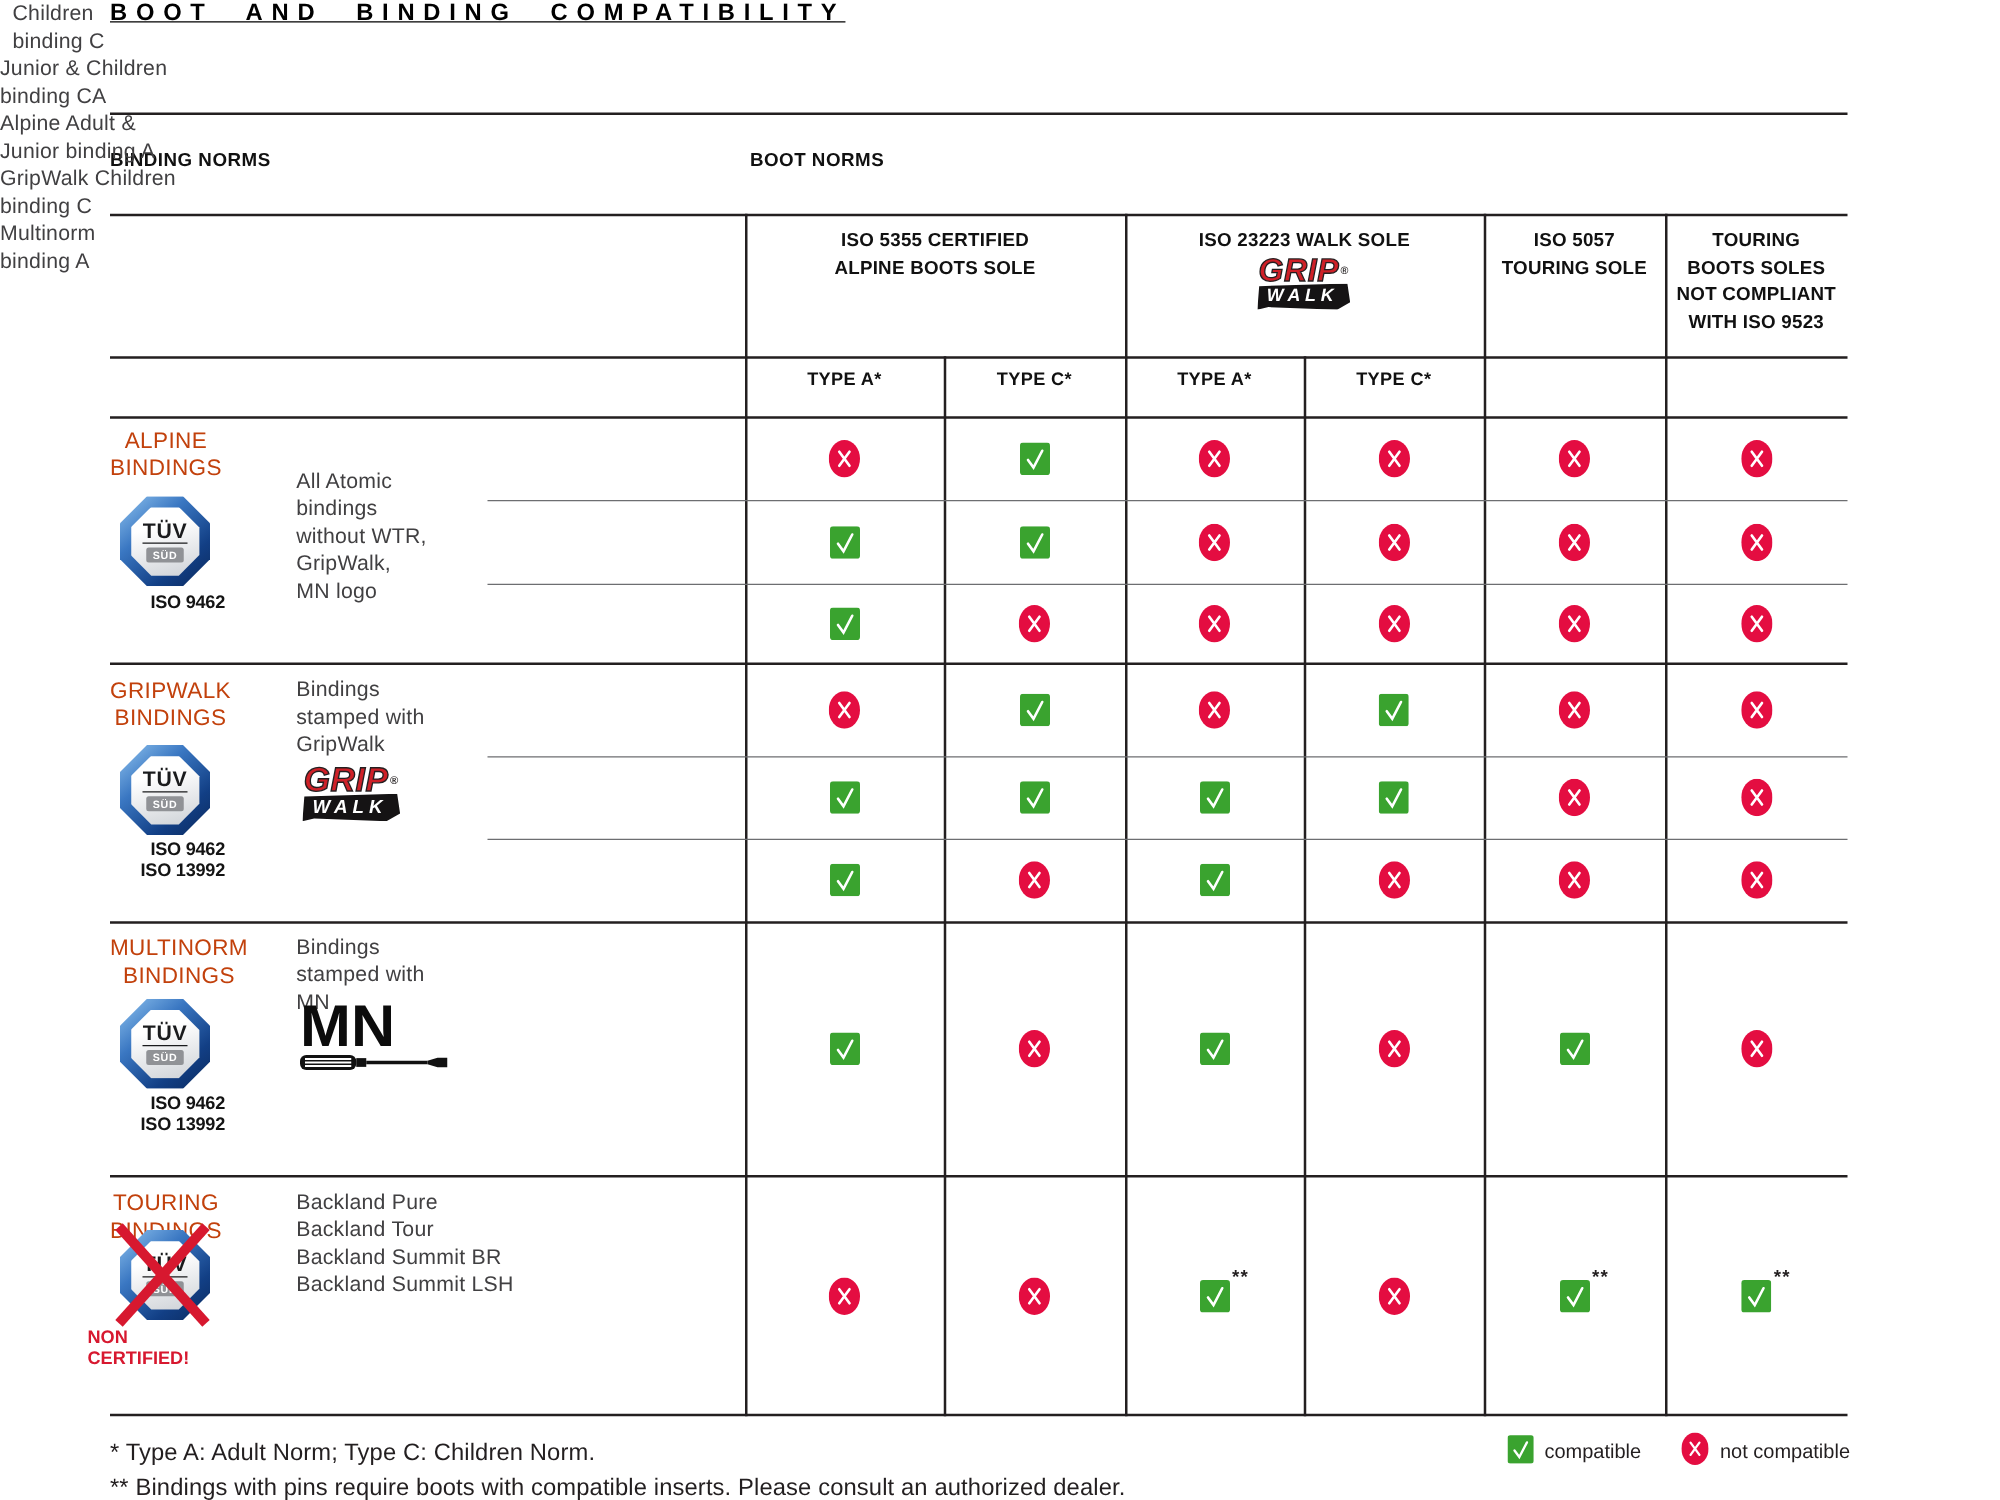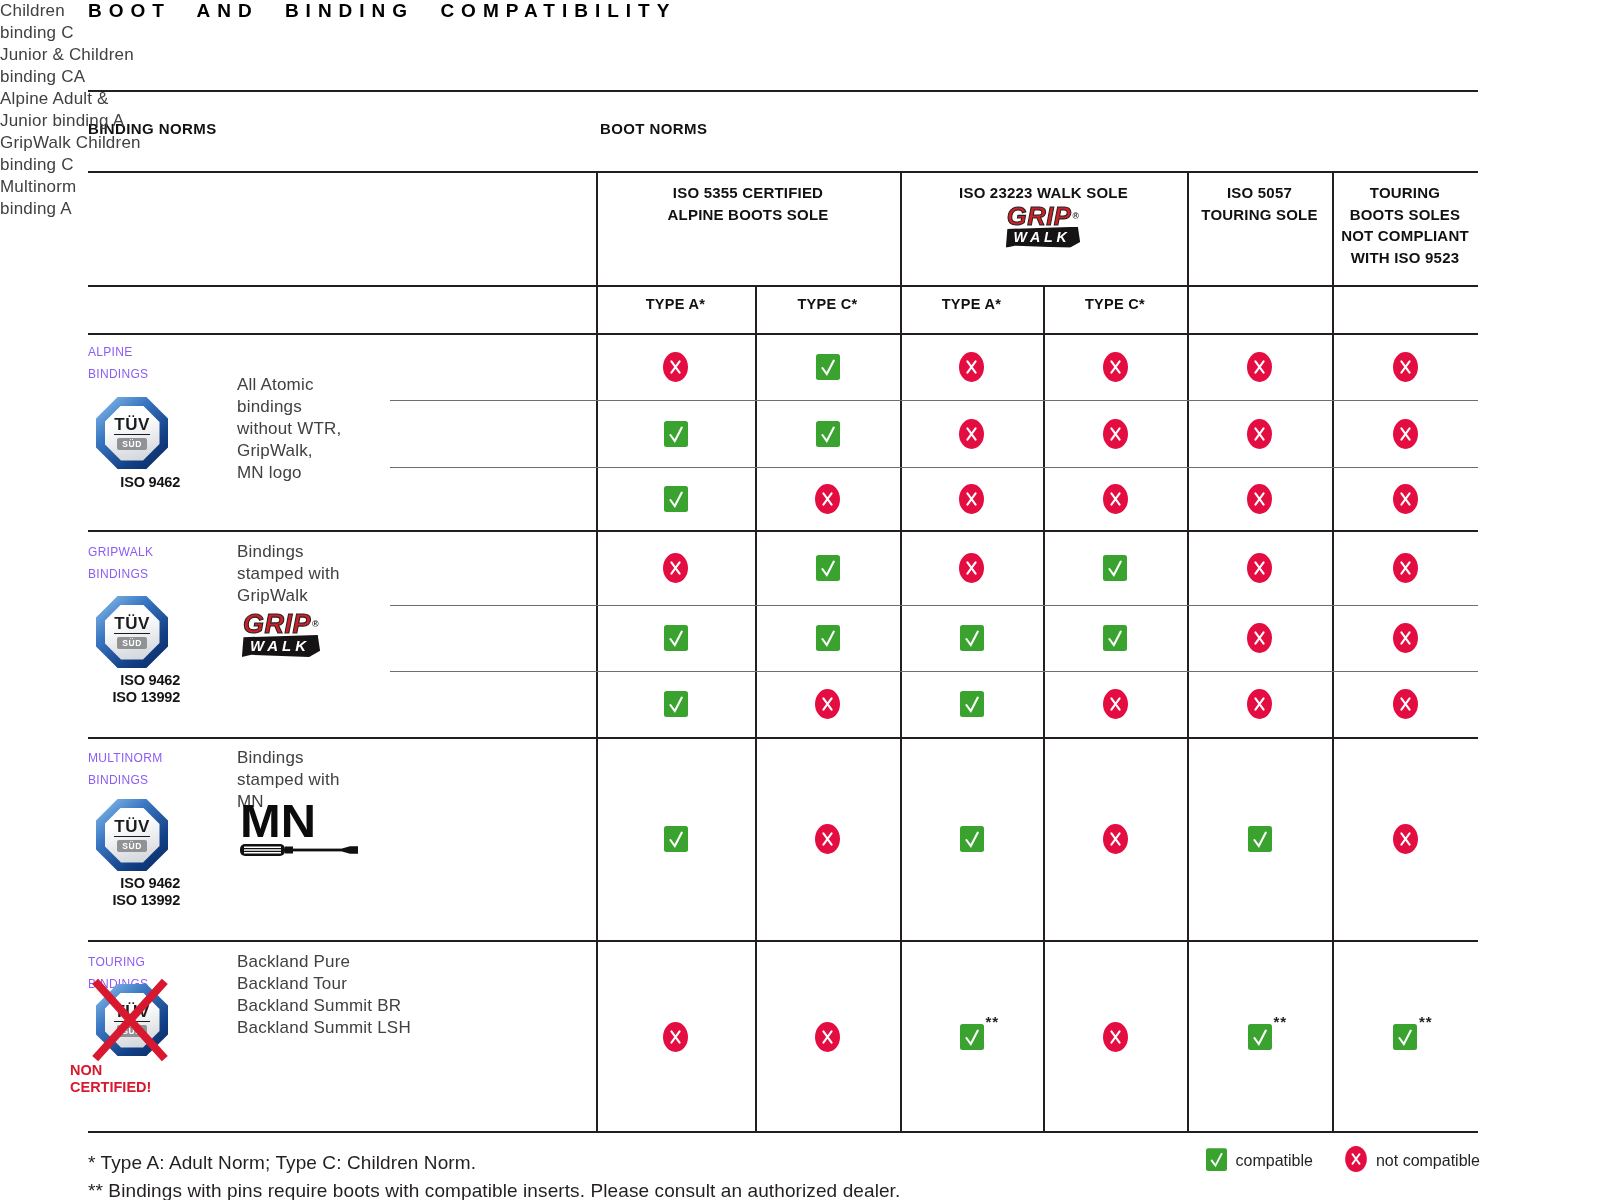--- a/index.html
+++ b/index.html
@@ -5,21 +5,21 @@
   html,body{margin:0;padding:0;background:#fff;}
   #page{position:relative;width:1600px;height:1200px;background:#ffffff;
         font-family:"Liberation Sans",sans-serif;color:#231f20;overflow:hidden;}
   .abs{position:absolute;}
   .pre{white-space:pre-line;}
   .page-title{font-size:19px;font-weight:700;letter-spacing:7px;word-spacing:14px;color:#000;}
   .norms-heading{font-size:15px;font-weight:700;letter-spacing:0.4px;color:#111;}
   .colgroup-label{font-size:15px;font-weight:700;line-height:21.5px;text-align:center;color:#111;letter-spacing:0.2px;}
   .type-label{font-size:14.5px;font-weight:700;text-align:center;color:#111;letter-spacing:0.3px;}
   .body-label{font-size:17px;color:#414042;line-height:22px;letter-spacing:0.2px;}
-  .group-name{font-size:12px;color:#8b5cf6;line-height:22px;letter-spacing:0.3px;}
+  .group-name{font-size:18px;color:#c2410c;line-height:22px;letter-spacing:0.3px;text-align:center;}
   .iso-label{font-size:14.5px;font-weight:700;color:#141414;text-align:right;line-height:17px;letter-spacing:-0.2px;}
   .noncert-label{font-size:14.5px;font-weight:700;line-height:17px;}
   .footnote{font-size:19px;color:#231f20;letter-spacing:0.1px;}
   .legend{display:flex;align-items:center;gap:9px;font-size:16px;color:#231f20;}
   .legend .gap{width:14px;}
   .rule{position:absolute;background:#231f20;}
   .sep{position:absolute;background:#6d6e71;}
   .vline{position:absolute;background:#231f20;}
   .mark{position:absolute;}
   .mk-stars{position:absolute;left:100%;top:-11px;margin-left:2px;font-weight:700;font-size:15px;
@@ -52,21 +52,21 @@
   
   .mn{position:absolute;display:flex;flex-direction:column;align-items:flex-start;}
   .mn-text{font-size:47px;font-weight:700;letter-spacing:0px;line-height:42px;color:#0c0c0c;
      transform:scaleX(1.04);transform-origin:left;}
 </style>
 </head>
 <body>
 
 <div id="page">
 
-  <div class="abs page-title" style="left:88px;top:0px;">BOOT AND BINDING COMPATIBILITY</div>
+  <div class="abs page-title" style="left:88px;top:0px;text-decoration:underline;">BOOT AND BINDING COMPATIBILITY</div>
 
   <div class="abs norms-heading" style="left:88px;top:120px;">BINDING NORMS</div>
   <div class="abs norms-heading" style="left:600px;top:120px;">BOOT NORMS</div>
 
   <div class="abs colgroup-label pre" style="left:596px;top:182px;width:304px;">ISO 5355 CERTIFIED
 ALPINE BOOTS SOLE</div>
   <div class="abs colgroup-label pre" style="left:900px;top:182px;width:287px;">ISO 23223 WALK SOLE</div>
   <div class="abs colgroup-label pre" style="left:1187px;top:182px;width:145px;">ISO 5057
 TOURING SOLE</div>
   <div class="abs colgroup-label pre" style="left:1332px;top:182px;width:146px;">TOURING
@@ -197,21 +197,21 @@
       <div class="vline" style="left: 596px; top: 171px; width: 1.5px; height: 962px;"></div>
       <div class="vline" style="left: 900px; top: 171px; width: 1.5px; height: 962px;"></div>
       <div class="vline" style="left: 1187px; top: 171px; width: 1.5px; height: 962px;"></div>
       <div class="vline" style="left: 1332px; top: 171px; width: 1.5px; height: 962px;"></div>
       <div class="vline" style="left: 755px; top: 285px; width: 1.5px; height: 848px;"></div>
       <div class="vline" style="left: 1043px; top: 285px; width: 1.5px; height: 848px;"></div>
       <div class="sep" style="left: 390px; top: 400px; width: 1088px; height: 1px;"></div>
       <div class="sep" style="left: 390px; top: 467px; width: 1088px; height: 1px;"></div>
       <div class="sep" style="left: 390px; top: 605px; width: 1088px; height: 1px;"></div>
       <div class="sep" style="left: 390px; top: 671px; width: 1088px; height: 1px;"></div>
-      <div class="body-label pre" style="left: 393px; top: 342px;">Children
+      <div class="body-label pre" style="left: 393px; top: 342px; padding-left: 10px;">Children
 binding C</div>
       <div class="mark" style="left: 663px; top: 351.5px;"><svg width="25" height="30" viewBox="0 0 25 30">
           <ellipse cx="12.5" cy="15" rx="12.5" ry="15" fill="#e40d41"></ellipse>
           <path d="M8.4 9.4l8.2 11.2M16.6 9.4L8.4 20.6" stroke="#fff" stroke-width="2.1" stroke-linecap="round" fill="none"></path>
         </svg></div>
       <div class="mark" style="left: 815.5px; top: 353.5px;"><svg width="24" height="26" viewBox="0 0 24 26">
           <rect width="24" height="26" rx="2.5" fill="#3aa32f"></rect>
           <path d="M6.4 14l4.4 6 7-13.4" fill="none" stroke="#fff" stroke-width="2.1" stroke-linecap="round"></path>
         </svg></div>
       <div class="mark" style="left: 959px; top: 351.5px;"><svg width="25" height="30" viewBox="0 0 25 30">

